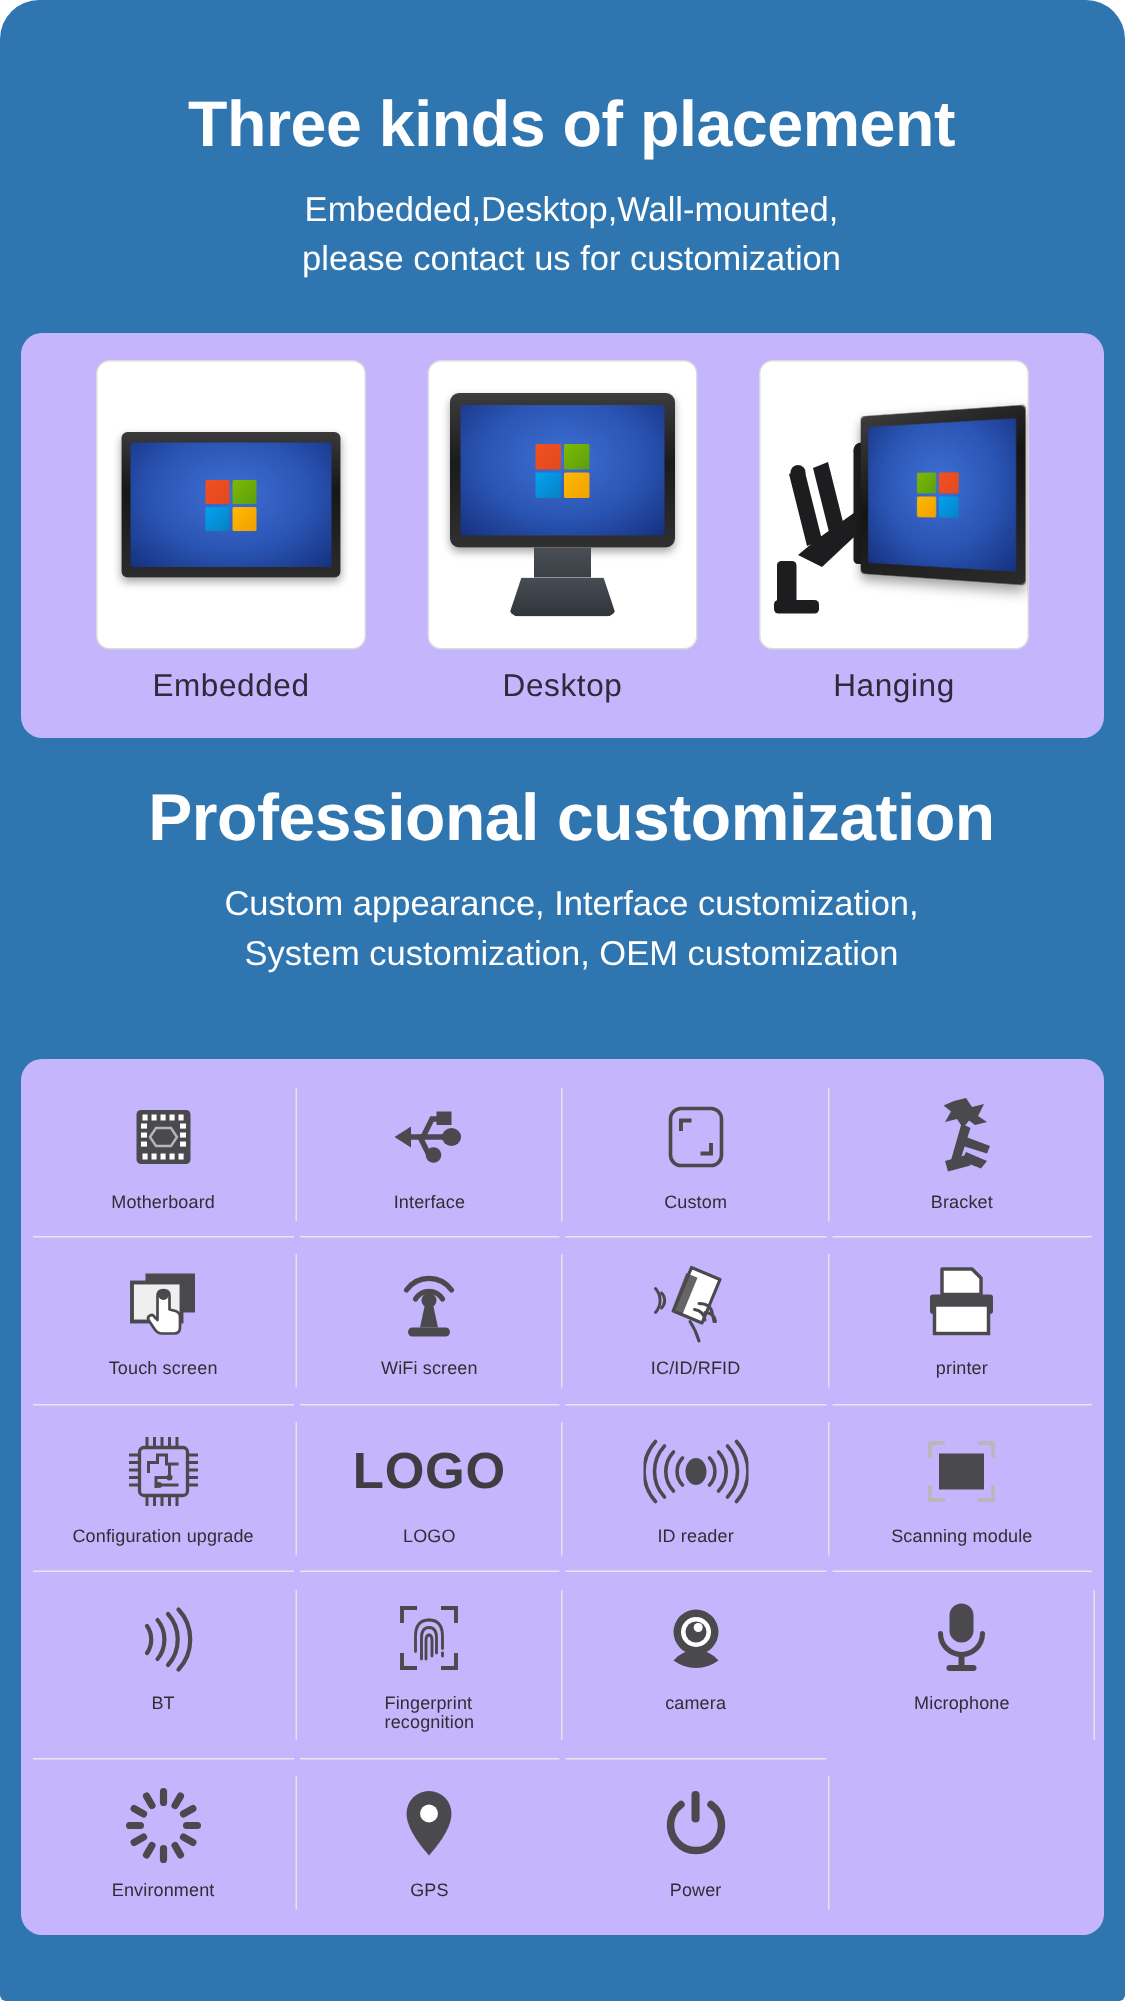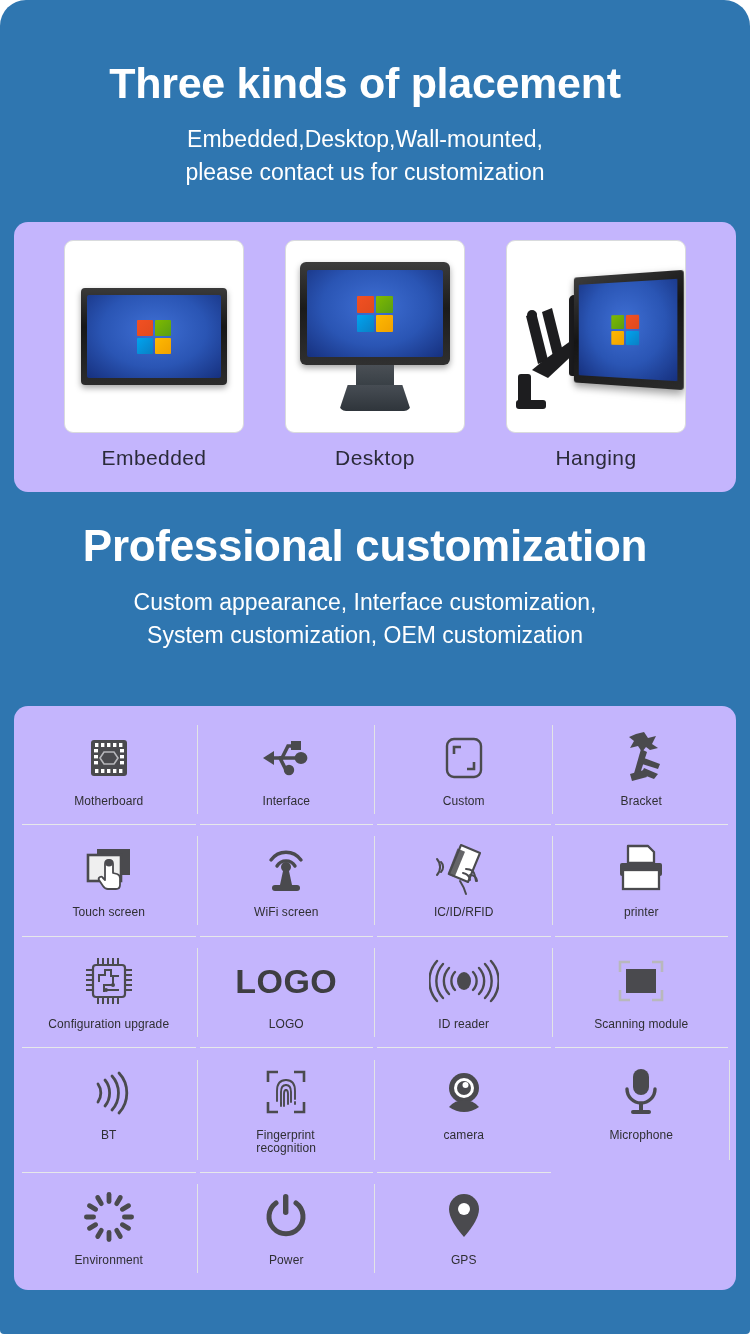--- a/index.html
+++ b/index.html
@@ -38,20 +38,21 @@
     border-radius: 0 0 4px 4px;
   }
 
   
   .hero {
     position: absolute;
     left: 0;
     width: 730px;
     text-align: center;
     color: #ffffff;
+    padding-left: 16px;
   }
   .hero-title {
     font-size: 43px;
     font-weight: bold;
     letter-spacing: -0.3px;
     line-height: 1;
   }
   .hero-sub {
     font-size: 23px;
     font-weight: normal;
@@ -628,36 +629,36 @@
               <use href="#ray" transform="rotate(240 26 26)"></use>
               <use href="#ray" transform="rotate(270 26 26)"></use>
               <use href="#ray" transform="rotate(300 26 26)"></use>
               <use href="#ray" transform="rotate(330 26 26)"></use>
             </g>
           </svg>
         </div>
         <div class="feature-label">Environment</div>
       </div>
 
+      <div class="feature-cell lastcol">
+        <div class="feature-icon">
+          <svg width="42" height="52" viewBox="0 0 42 52">
+            <path d="M21 3 a15 15 0 0 0-15 15 q0 11 15 28 q15-17 15-28 a15 15 0 0 0-15-15 Z" fill="#4a4a4e"></path>
+            <circle cx="21" cy="18" r="6" fill="#ffffff"></circle>
+          </svg>
+        </div>
+        <div class="feature-label">GPS</div>
+      </div>
+
       <div class="feature-cell">
         <div class="feature-icon">
           <svg width="50" height="52" viewBox="0 0 50 52">
             <path d="M15 12 a17 17 0 1 0 20 0" fill="none" stroke="#4a4a4e" stroke-width="5" stroke-linecap="round"></path>
             <rect x="22" y="3" width="5.4" height="21" rx="2.7" fill="#4a4a4e"></rect>
           </svg>
         </div>
         <div class="feature-label">Power</div>
       </div>
 
-      <div class="feature-cell lastcol">
-        <div class="feature-icon">
-          <svg width="42" height="52" viewBox="0 0 42 52">
-            <path d="M21 3 a15 15 0 0 0-15 15 q0 11 15 28 q15-17 15-28 a15 15 0 0 0-15-15 Z" fill="#4a4a4e"></path>
-            <circle cx="21" cy="18" r="6" fill="#ffffff"></circle>
-          </svg>
-        </div>
-        <div class="feature-label">GPS</div>
-      </div>
-
     </div>
   </div>
 
 </div>
 
 </body></html>

